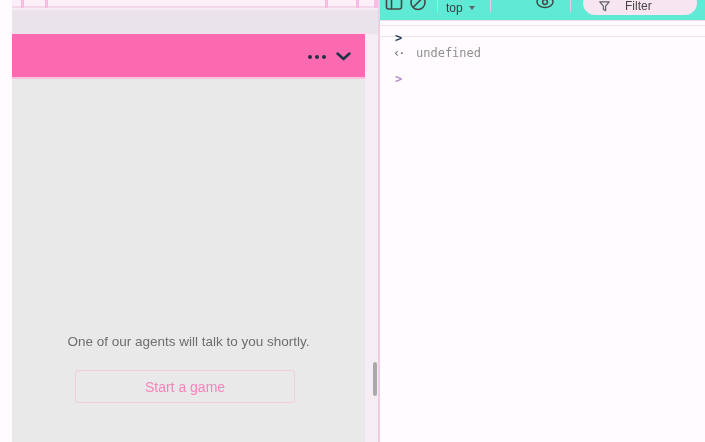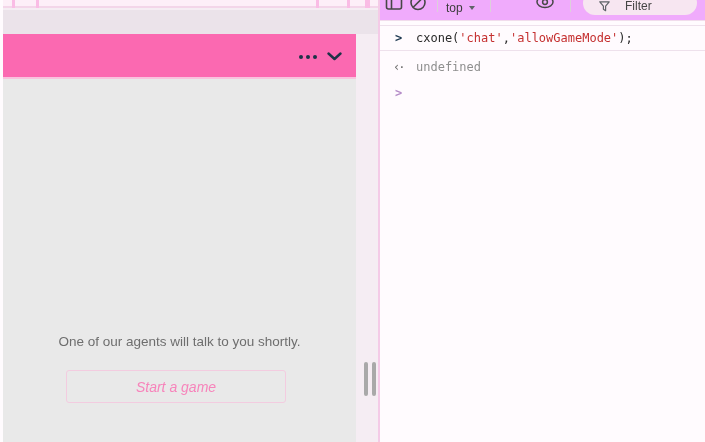--- a/index.html
+++ b/index.html
@@ -1,21 +1,21 @@
 <!DOCTYPE html>
 <html><head>
 <meta charset="utf-8">
 <style>
   html,body{margin:0;padding:0;background:#ffffff;}
   *{box-sizing:border-box;}
   .screen{position:relative;width:705px;height:442px;overflow:hidden;
           font-family:"Liberation Sans",sans-serif;background:#fffbfe;}
 
   
-  .page{position:absolute;left:3px;top:0;width:378px;height:442px;background:#f5edf3;padding-left:12px;}
+  .page{position:absolute;left:12px;top:0;width:378px;height:442px;background:#f5edf3;padding-left:12px;}
   .tabstrip{position:absolute;left:0;top:0;width:100%;height:8px;background:#fdeff8;
             border-bottom:2px solid #f3d6e9;}
   .tick{position:absolute;top:0;height:8px;width:3px;background:#fabce5;}
   .tick:nth-child(1){left:9px;}
   .tick:nth-child(2){left:33px;}
   .tick:nth-child(3){left:313px;}
   .tick:nth-child(4){left:344px;}
   .tick:nth-child(5){left:362px;width:5px;}
   .band{position:absolute;left:0;top:10px;width:100%;height:24px;background:#ebe3ea;}
 
@@ -24,31 +24,31 @@
   .chat-header{position:absolute;left:0;top:0;width:100%;height:45px;background:#fb69b1;
                border-bottom:2px solid #f9c3de;}
   .hdr-icons{position:absolute;right:14px;top:0;height:45px;display:flex;align-items:center;gap:10px;}
   .dots{display:flex;gap:3px;align-items:center;cursor:pointer;}
   .dots i{width:4px;height:4px;border-radius:50%;background:#1c3347;}
   .chev{display:flex;align-items:center;cursor:pointer;}
   .agent-msg{position:absolute;top:300px;left:0;width:100%;text-align:center;
              color:#6e6e6e;font-size:13.5px;line-height:16px;}
   .game-btn{position:absolute;top:336px;left:63px;width:220px;height:33px;
             border:1px solid #f3cce0;border-radius:3px;background:transparent;
-            color:#f784bb;font-size:14px;font-family:"Liberation Sans",sans-serif;cursor:pointer;font-style:italic;}
+            color:#f784bb;font-size:14px;font-family:"Liberation Sans",sans-serif;cursor:pointer;}
   .gutter{position:absolute;left:353px;top:34px;width:25px;height:408px;background:#f5edf3;}
   .grip{position:absolute;left:361px;top:362px;width:12px;height:34px;display:flex;gap:4px;cursor:col-resize;}
   .grip i{width:4px;height:100%;background:#a9a9a9;border-radius:2px;}
 
   
   .divider{position:absolute;left:378px;top:0;width:2px;height:442px;background:#f4cbe7;cursor:col-resize;}
 
   
   .devtools{position:absolute;left:380px;top:0;width:325px;height:442px;background:#fffbfe;}
-  .toolbar{position:absolute;left:0;top:0;width:100%;height:21px;background:#f0abfc;
+  .toolbar{position:absolute;left:0;top:0;width:100%;height:21px;background:#5eead4;
            border-bottom:1px solid #f1dcec;overflow:hidden;}
   .tbtn{position:absolute;cursor:pointer;line-height:0;}
   .ic-sidebar{left:5px;top:-6px;}
   .ic-clear{left:29px;top:-6px;}
   .ic-eye{left:155px;top:-7px;}
   .vsep{position:absolute;top:-2px;width:1px;height:14px;background:#ddcfdb;}
   .vsep.s1{left:57px;} .vsep.s2{left:110px;} .vsep.s3{left:190px;}
   .ctx{position:absolute;left:66px;top:0px;font-size:12px;color:#3c3c3c;cursor:pointer;
        display:flex;align-items:center;height:16px;}
   .caret{display:inline-block;width:0;height:0;border:3px solid transparent;
@@ -147,21 +147,20 @@
         <svg width="11" height="11" viewBox="0 0 11 11">
           <path d="M0.8,0.8 h9.4 l-3.6,4.4 v4.5 l-2.2,-1.4 v-3.1 z" fill="none" stroke="#5f6368" stroke-width="1.2" stroke-linejoin="round"></path>
         </svg>
         <span>Filter</span>
       </div>
     </div>
 
     <div class="console">
       <div class="crow command">
         <span class="chv input">&gt;</span>
-        <span><span>cxone(</span><span class="str">'chat'</span><span>,</span><span class="str">'allowGameMode'</span><span>);</span></span>
       </div>
       <div class="crow result">
         <span class="chv output">‹·</span>
         <span class="undef">undefined</span>
       </div>
       <div class="crow prompt">
         <span class="chv promptc">&gt;</span>
       </div>
     </div>
   </div>

